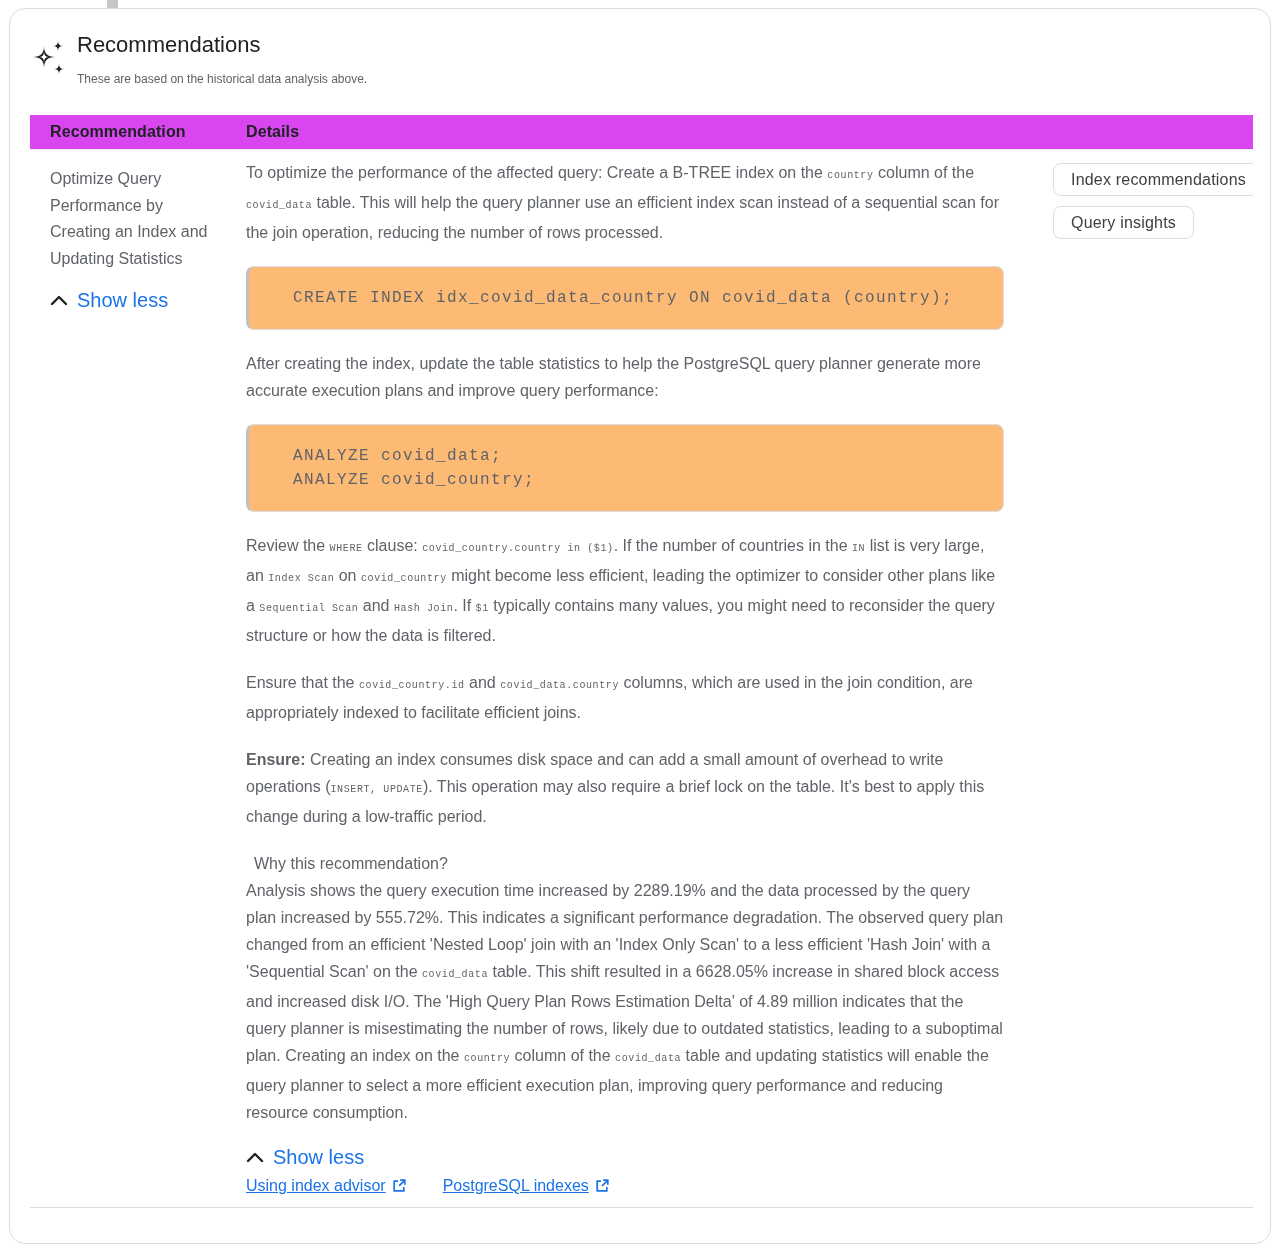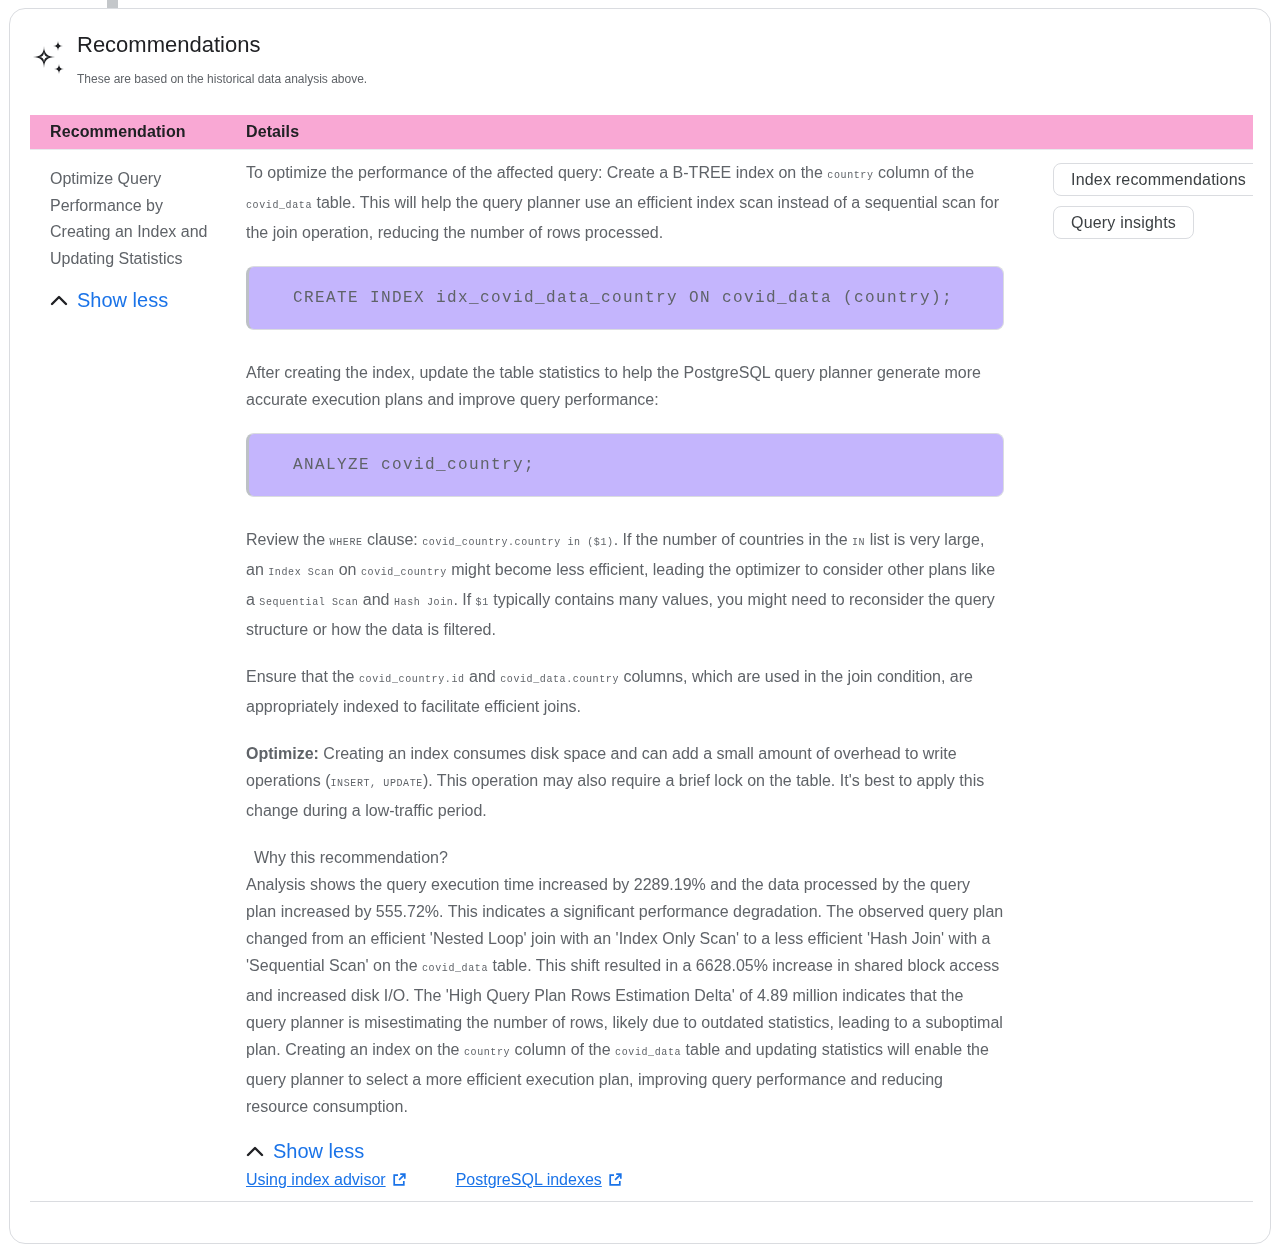--- a/index.html
+++ b/index.html
@@ -10,47 +10,47 @@
 
   .card{position:absolute;left:9px;top:8px;width:1262px;height:1236px;
         background:#fff;border:1px solid #dadce0;border-radius:16px;box-sizing:border-box;}
 
   .sparkle{position:absolute;left:32px;top:41px;width:34px;height:40px;}
 
   .hdr-title{position:absolute;left:77px;top:31px;font-size:22px;line-height:28px;color:#202124;}
   .hdr-sub{position:absolute;left:77px;top:67px;font-size:12px;line-height:24px;color:#5f6368;}
 
   .table{position:absolute;left:30px;top:115px;width:1223px;}
-  .thead{display:flex;align-items:center;height:35px;background:#f9a8d4;
+  .thead{display:flex;align-items:center;height:35px;background:#d946ef;
          border-bottom:1px solid #e8eaed;box-sizing:border-box;}
   .th{font-size:16px;font-weight:600;color:#202124;letter-spacing:.1px;}
   .th-rec{width:216px;padding-left:20px;box-sizing:border-box;flex-shrink:0;}
   .tbody{display:flex;align-items:flex-start;border-bottom:1px solid #dadce0;}
 
   .rec-cell{width:216px;flex-shrink:0;box-sizing:border-box;padding:9px 20px 0 20px;}
   .rec-title{font-size:16px;line-height:26.5px;color:#5f6368;margin-top:7px;}
 
   .show-less{display:inline-flex;align-items:center;gap:9px;margin-top:17px;
              color:#1a73e8;font-size:20px;font-weight:500;cursor:pointer;background:none;border:none;
              padding:0;font-family:inherit;}
   .chev{flex-shrink:0;}
 
   .details-cell{width:758px;flex-shrink:0;padding-top:9px;box-sizing:border-box;}
   .para{font-size:16px;line-height:27px;color:#5f6368;margin:0 0 20px;}
   .para .mono{font-family:"Liberation Mono","DejaVu Sans Mono",monospace;
               font-size:10px;letter-spacing:.6px;color:#5f6368;}
   .para .bold{font-weight:700;}
   .para.heading{font-weight:400;margin:6px 8px 0;}
   .codeblock{border:1px solid #dadce0;border-left:3px solid #bdc1c6;border-radius:8px;
-             padding:19px 16px 19px 44px;margin:0 0 29px;
+             padding:19px 16px 19px 44px;margin:0 0 20px;
              font-family:"Liberation Mono","DejaVu Sans Mono",monospace;
              font-size:16px;letter-spacing:1.4px;line-height:24px;color:#5f6368;
-             box-sizing:border-box;background:#c4b5fd;}
+             box-sizing:border-box;background:#fdba74;}
   .details-showless{margin:14px 0 8px;}
-  .links-row{display:flex;gap:50px;align-items:center;margin:0 0 12px;}
+  .links-row{display:flex;gap:37px;align-items:center;margin:0 0 12px;}
   .ext-link{display:inline-flex;align-items:center;gap:6px;color:#1a73e8;font-size:16px;
             text-decoration:underline;cursor:pointer;}
 
   .actions-cell{width:200px;flex-shrink:0;margin-left:49px;padding-top:13px;
                 overflow:hidden;box-sizing:border-box;}
   .chip{display:block;height:33px;line-height:31px;box-sizing:border-box;
         background:#fff;border:1px solid #dadce0;border-radius:8px;
         color:#3c4043;font-size:16px;font-weight:500;letter-spacing:.2px;
         padding:0 17px;margin:0 0 10px;white-space:nowrap;cursor:pointer;
         font-family:inherit;text-align:left;}
@@ -92,25 +92,26 @@
     </div>
 
     <div class="details-cell">
       <div>
           <div class="para"><span>To optimize the performance of the affected query: Create a B-TREE index on the </span><span class="mono">country</span><span> column of the </span><span class="mono">covid_data</span><span> table. This will help the query planner use an efficient index scan instead of a sequential scan for the join operation, reducing the number of rows processed.</span></div>
           <div class="codeblock">
             <div>CREATE INDEX idx_covid_data_country ON covid_data (country);</div>
           </div>
           <div class="para"><span>After creating the index, update the table statistics to help the PostgreSQL query planner generate more accurate execution plans and improve query performance:</span></div>
           <div class="codeblock">
+            <div>ANALYZE covid_data;</div>
             <div>ANALYZE covid_country;</div>
           </div>
           <div class="para"><span>Review the </span><span class="mono">WHERE</span><span> clause: </span><span class="mono">covid_country.country in ($1)</span><span>. If the number of countries in the </span><span class="mono">IN</span><span> list is very large, an </span><span class="mono">Index Scan</span><span> on </span><span class="mono">covid_country</span><span> might become less efficient, leading the optimizer to consider other plans like a </span><span class="mono">Sequential Scan</span><span> and </span><span class="mono">Hash Join</span><span>. If </span><span class="mono">$1</span><span> typically contains many values, you might need to reconsider the query structure or how the data is filtered.</span></div>
           <div class="para"><span>Ensure that the </span><span class="mono">covid_country.id</span><span> and </span><span class="mono">covid_data.country</span><span> columns, which are used in the join condition, are appropriately indexed to facilitate efficient joins.</span></div>
-          <div class="para"><span class="bold">Optimize:</span><span> Creating an index consumes disk space and can add a small amount of overhead to write operations (</span><span class="mono">INSERT, UPDATE</span><span>). This operation may also require a brief lock on the table. It's best to apply this change during a low-traffic period.</span></div>
+          <div class="para"><span class="bold">Ensure:</span><span> Creating an index consumes disk space and can add a small amount of overhead to write operations (</span><span class="mono">INSERT, UPDATE</span><span>). This operation may also require a brief lock on the table. It's best to apply this change during a low-traffic period.</span></div>
           <div class="para heading"><span>Why this recommendation?</span></div>
           <div class="para"><span>Analysis shows the query execution time increased by 2289.19% and the data processed by the query plan increased by 555.72%. This indicates a significant performance degradation. The observed query plan changed from an efficient 'Nested Loop' join with an 'Index Only Scan' to a less efficient 'Hash Join' with a 'Sequential Scan' on the </span><span class="mono">covid_data</span><span> table. This shift resulted in a 6628.05% increase in shared block access and increased disk I/O. The 'High Query Plan Rows Estimation Delta' of 4.89 million indicates that the query planner is misestimating the number of rows, likely due to outdated statistics, leading to a suboptimal plan. Creating an index on the </span><span class="mono">country</span><span> column of the </span><span class="mono">covid_data</span><span> table and updating statistics will enable the query planner to select a more efficient execution plan, improving query performance and reducing resource consumption.</span></div>
         </div>
 
       <div class="details-showless">
         <button class="show-less" style="margin-top:0">
           <svg class="chev" width="18" height="11" viewBox="0 0 18 11">
             <polyline points="2,9 9,2 16,9" fill="none" stroke="#202124" stroke-width="2.4" stroke-linecap="round" stroke-linejoin="round"></polyline>
           </svg>
           <span>Show less</span>

